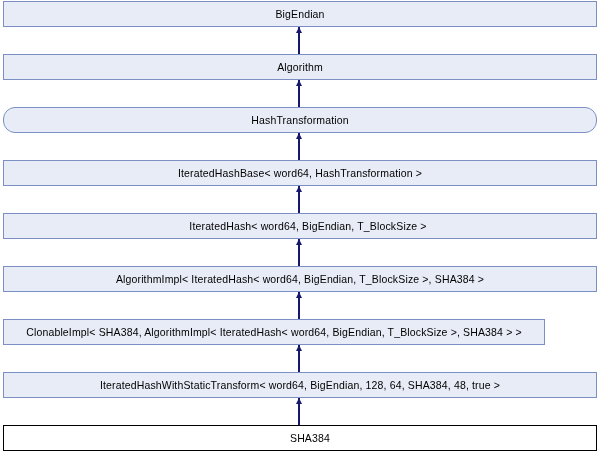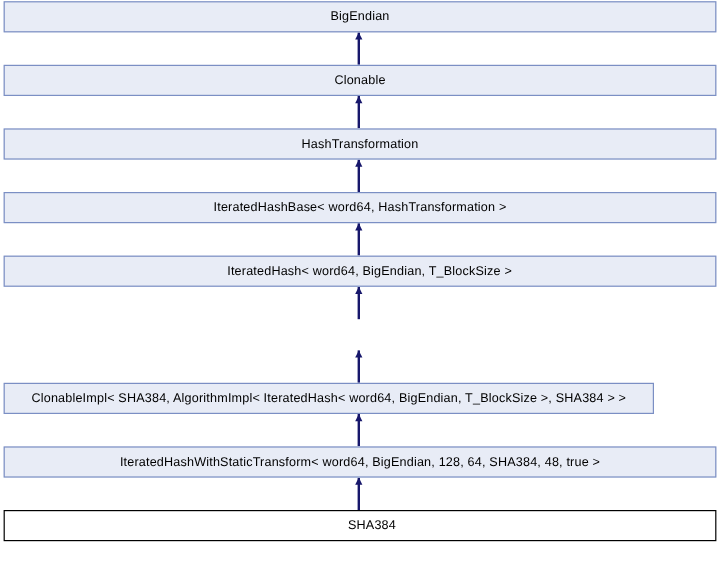--- a/index.html
+++ b/index.html
@@ -84,30 +84,33 @@
     <div class="edge" style="left: 298.25px; top: 292px; height: 27px;"></div>
     <div class="arrowhead" style="left: 295.5px; top: 292px;"></div>
     <div class="edge" style="left: 298.25px; top: 345px; height: 27px;"></div>
     <div class="arrowhead" style="left: 295.5px; top: 345px;"></div>
     <div class="edge" style="left: 298.25px; top: 398px; height: 27px;"></div>
     <div class="arrowhead" style="left: 295.5px; top: 398px;"></div>
     <div class="node" style="left: 3px; top: 1px; width: 594px;">
       <span class="node-label">BigEndian</span>
     </div>
     <div class="node" style="left: 3px; top: 54px; width: 594px;">
-      <span class="node-label">Clonable</span>
+      <span class="node-label">Algorithm</span>
     </div>
-    <div class="node" style="left: 3px; top: 107px; width: 594px;">
+    <div class="node" style="left: 3px; top: 107px; width: 594px; border-radius: 12px;">
       <span class="node-label">HashTransformation</span>
     </div>
     <div class="node" style="left: 3px; top: 160px; width: 594px;">
       <span class="node-label">IteratedHashBase&lt; word64, HashTransformation &gt;</span>
     </div>
     <div class="node" style="left: 3px; top: 213px; width: 594px; padding-left: 16px;">
       <span class="node-label">IteratedHash&lt; word64, BigEndian, T_BlockSize &gt;</span>
+    </div>
+    <div class="node" style="left: 3px; top: 266px; width: 594px;">
+      <span class="node-label">AlgorithmImpl&lt; IteratedHash&lt; word64, BigEndian, T_BlockSize &gt;, SHA384 &gt;</span>
     </div>
     <div class="node" style="left: 3px; top: 319px; width: 542px;">
       <span class="node-label">ClonableImpl&lt; SHA384, AlgorithmImpl&lt; IteratedHash&lt; word64, BigEndian, T_BlockSize &gt;, SHA384 &gt; &gt;</span>
     </div>
     <div class="node" style="left: 3px; top: 372px; width: 594px;">
       <span class="node-label">IteratedHashWithStaticTransform&lt; word64, BigEndian, 128, 64, SHA384, 48, true &gt;</span>
     </div>
     <div class="node current" style="left: 3px; top: 425px; width: 594px;">
       <span class="node-label">SHA384</span>
     </div>

